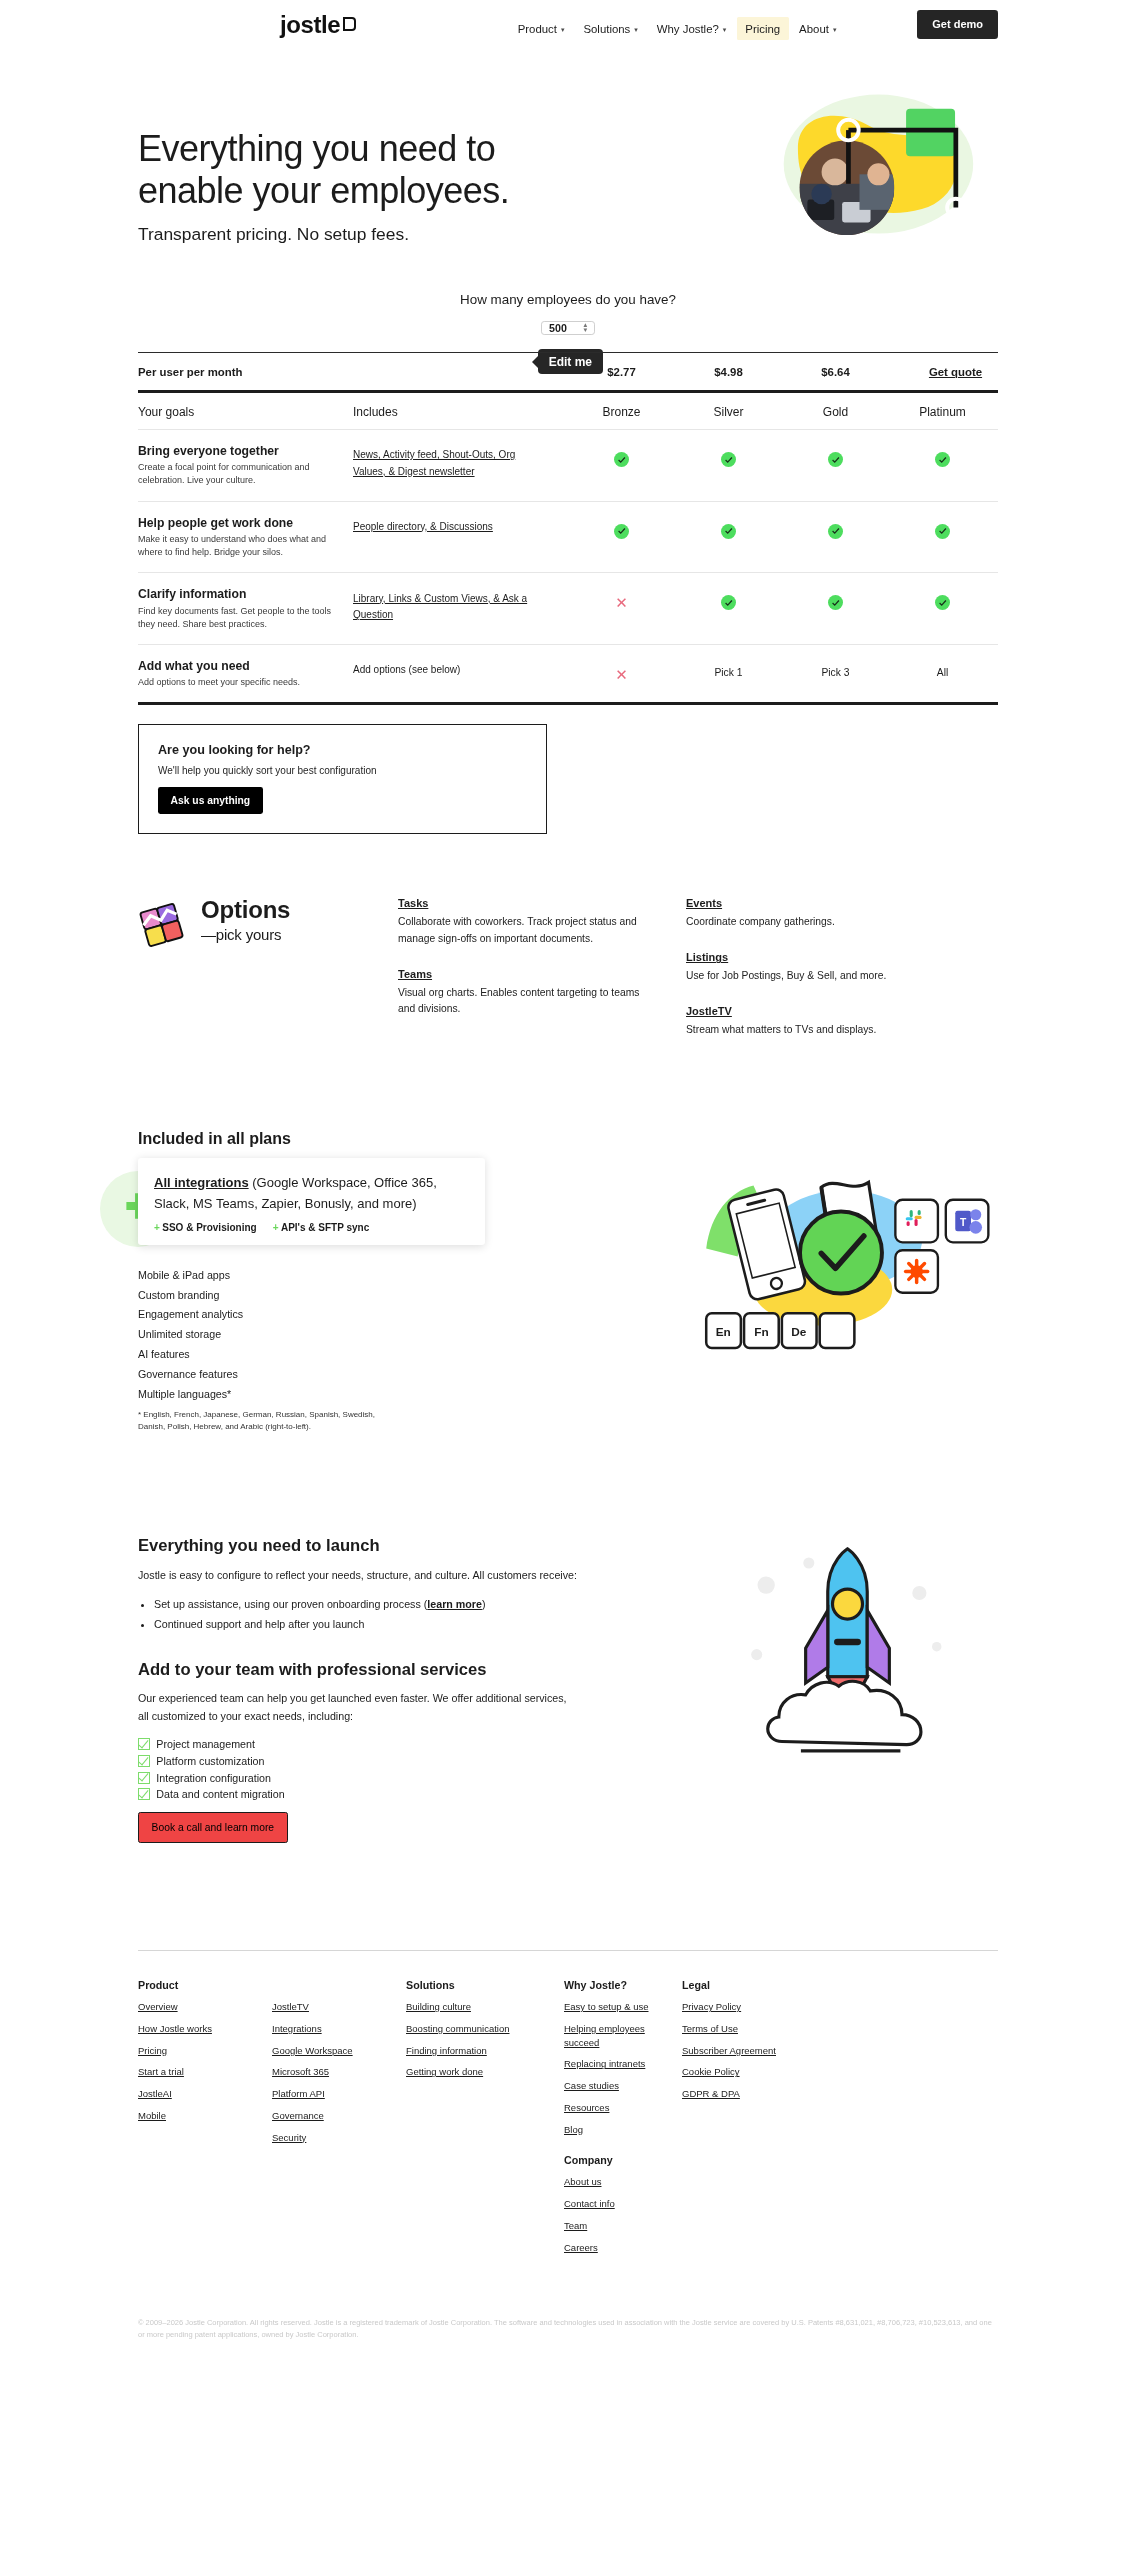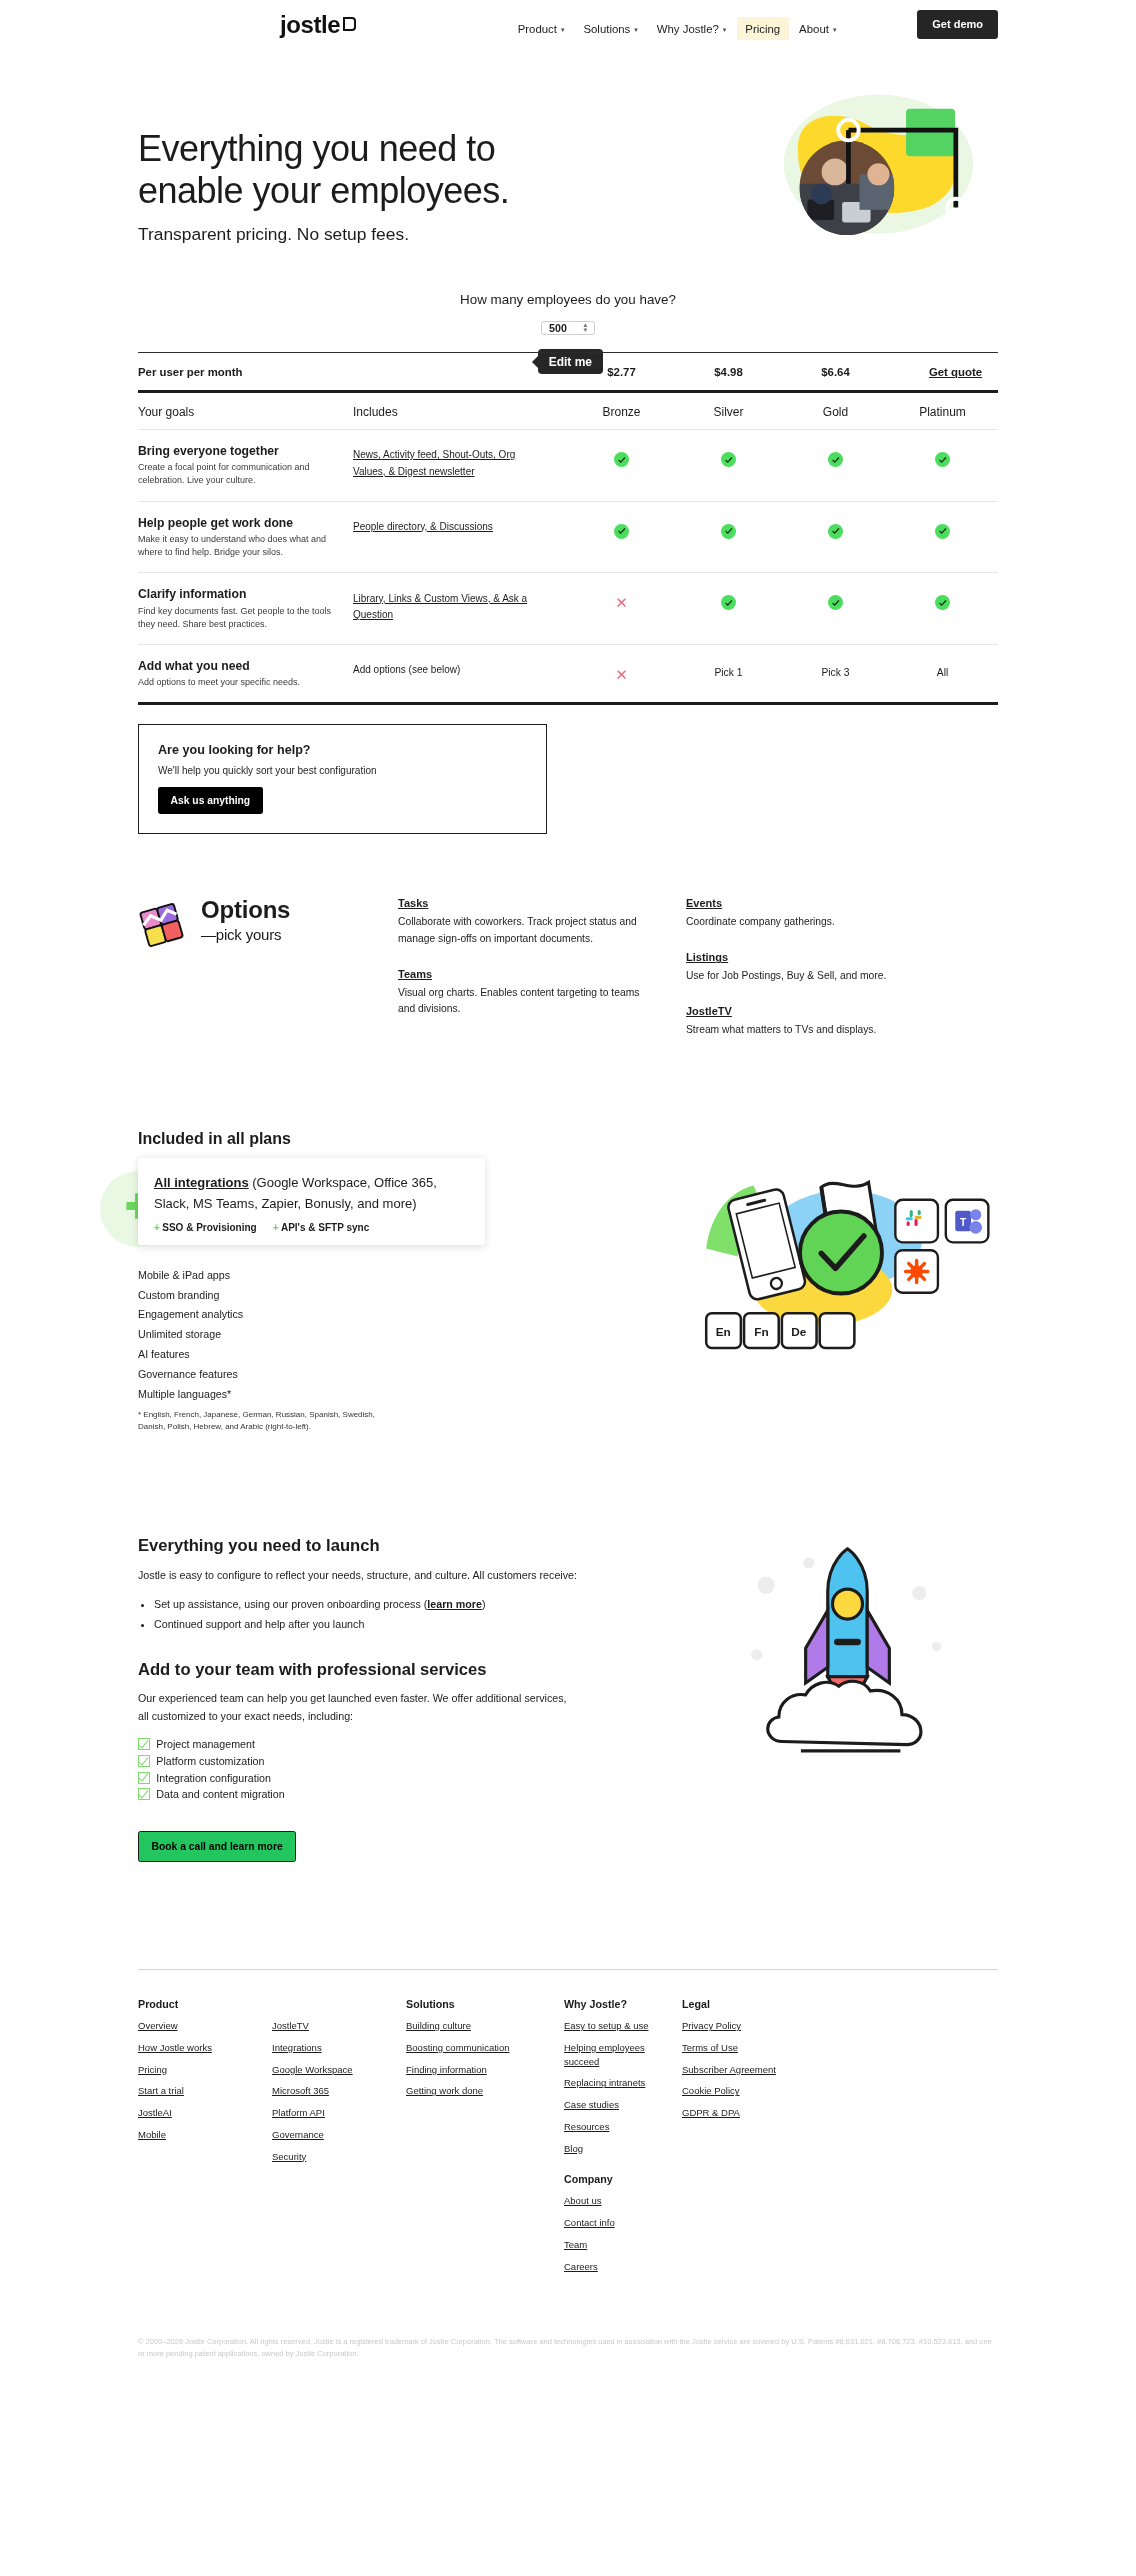--- a/index.html
+++ b/index.html
@@ -204,22 +204,22 @@
   .lh-h2 { font-size: 16.6px; font-weight: 700; margin: 25px 0 9.5px;}
   .chklist { margin-top: 12.6px; }
   .chkrow { display: flex; align-items: center; gap: 6.3px; margin-bottom: 4.7px; font-size: 10.7px;}
   .chkbox { width: 12px; height: 12px; border: 1.3px solid #7ddc6b; position: relative; flex: none;}
   .chkbox:after {
     content: ""; position: absolute; left: 2.4px; top: -1.6px;
     width: 4px; height: 8.7px; border: solid #7ddc6b;
     border-width: 0 1.4px 1.4px 0; transform: rotate(40deg);
   }
   .btn-outline {
-    margin-top: 26px; background: #22c55e; border: 1.3px solid #1c1c1c;
-    font-size: 10.3px; font-weight: 700; padding: 8.7px 12.6px;
+    margin-top: 7px; background: #ef4444; border: 1.3px solid #1c1c1c;
+    font-size: 10.3px; font-weight: 400; padding: 8.7px 12.6px;
     border-radius: 2.4px; cursor: pointer;
   }
   .rocket { position: absolute; right: 36px; top: 8px; width: 229px; height: 237px;}
 
   
   .footer { margin-top: 107px; border-top: 0.8px solid #d6d6d6; padding-top: 28px; padding-bottom: 19px;}
   .fcols { display: flex; }
   .fcol { width: 134px; }
   .fcol.solutions { width: 158px; }
   .fcol.why { width: 118px; }

